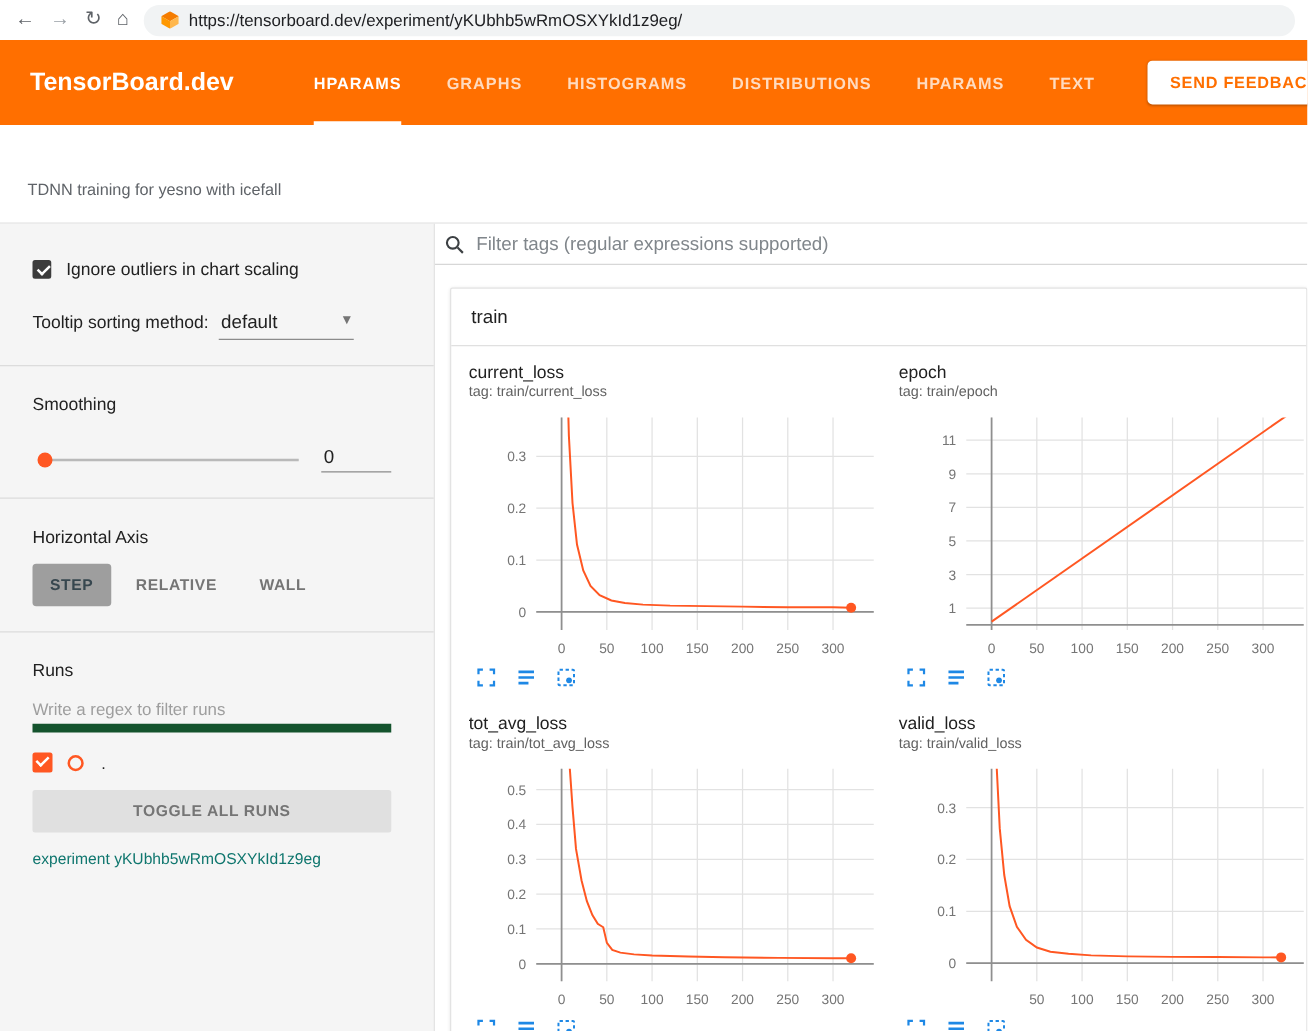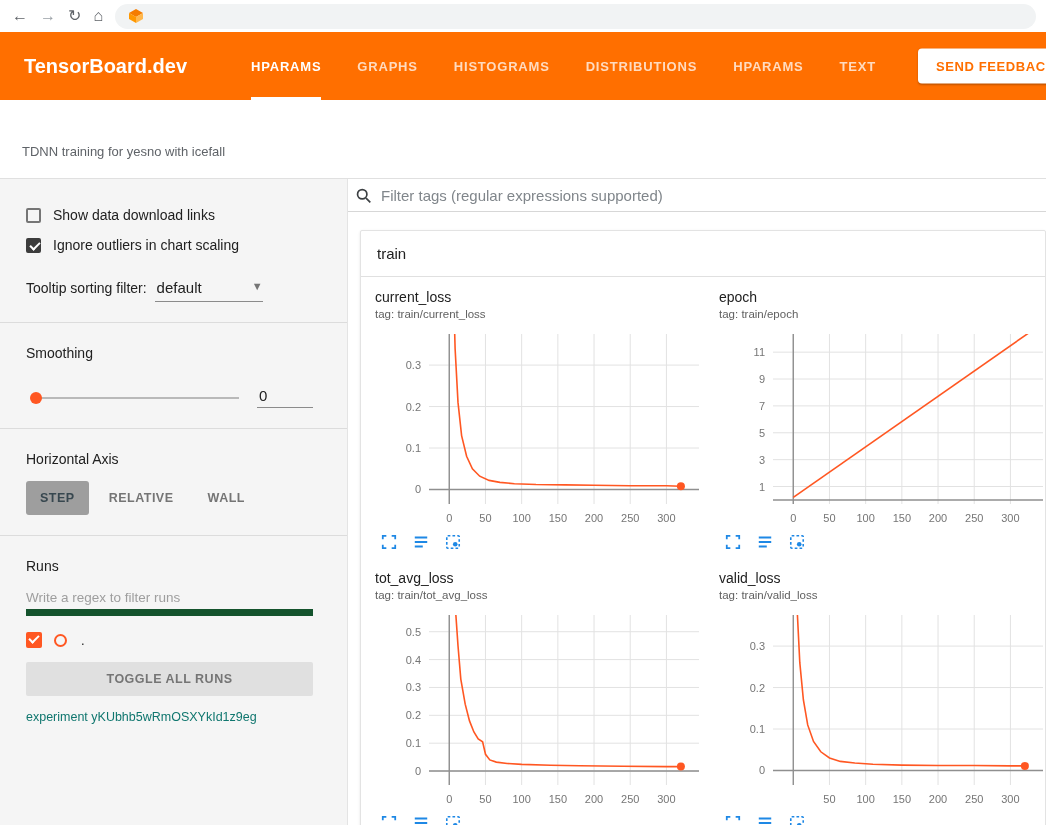--- a/index.html
+++ b/index.html
@@ -119,20 +119,21 @@
   <span class="nav-icon">↻</span>
   <span class="nav-icon">⌂</span>
   <div class="url-pill">
     <span class="favicon">
       <svg width="14" height="14" viewBox="0 0 14 14">
         <polygon points="7,0 14,4 7,8 0,4" fill="#f57c00"></polygon>
         <polygon points="0,4 7,8 7,14 0,10" fill="#ff9800"></polygon>
         <polygon points="14,4 7,8 7,14 14,10" fill="#ffb74d"></polygon>
       </svg>
     </span>
+    <span class="url-text">https://tensorboard.dev/experiment/yKUbhb5wRmOSXYkId1z9eg/</span>
   </div>
 </div>
 
 <header class="tb-header">
   <div class="logo">TensorBoard.dev</div>
   <nav class="tabs">
     <a class="tab active">HPARAMS</a>
     <a class="tab">GRAPHS</a>
     <a class="tab">HISTOGRAMS</a>
     <a class="tab">DISTRIBUTIONS</a>
@@ -143,30 +144,26 @@
 </header>
 
 <div class="subheader">
   <div class="experiment-title">TDNN training for yesno with icefall</div>
 </div>
 
 <div class="content">
 
   <aside class="sidebar">
     <div class="cb-row">
-      <span class="cb"></span>
-      <span class="cb-label">Show data download links</span>
-    </div>
-    <div class="cb-row">
       <span class="cb checked"></span>
       <span class="cb-label">Ignore outliers in chart scaling</span>
     </div>
 
     <div class="tooltip-row">
-      <span class="tooltip-label">Tooltip sorting filter:</span>
+      <span class="tooltip-label">Tooltip sorting method:</span>
       <span class="dropdown">
         <span class="dropdown-value">default</span>
         <span class="dropdown-caret">▼</span>
       </span>
     </div>
 
     <div class="divider"></div>
 
     <div class="section-label">Smoothing</div>
     <div class="slider-row">

